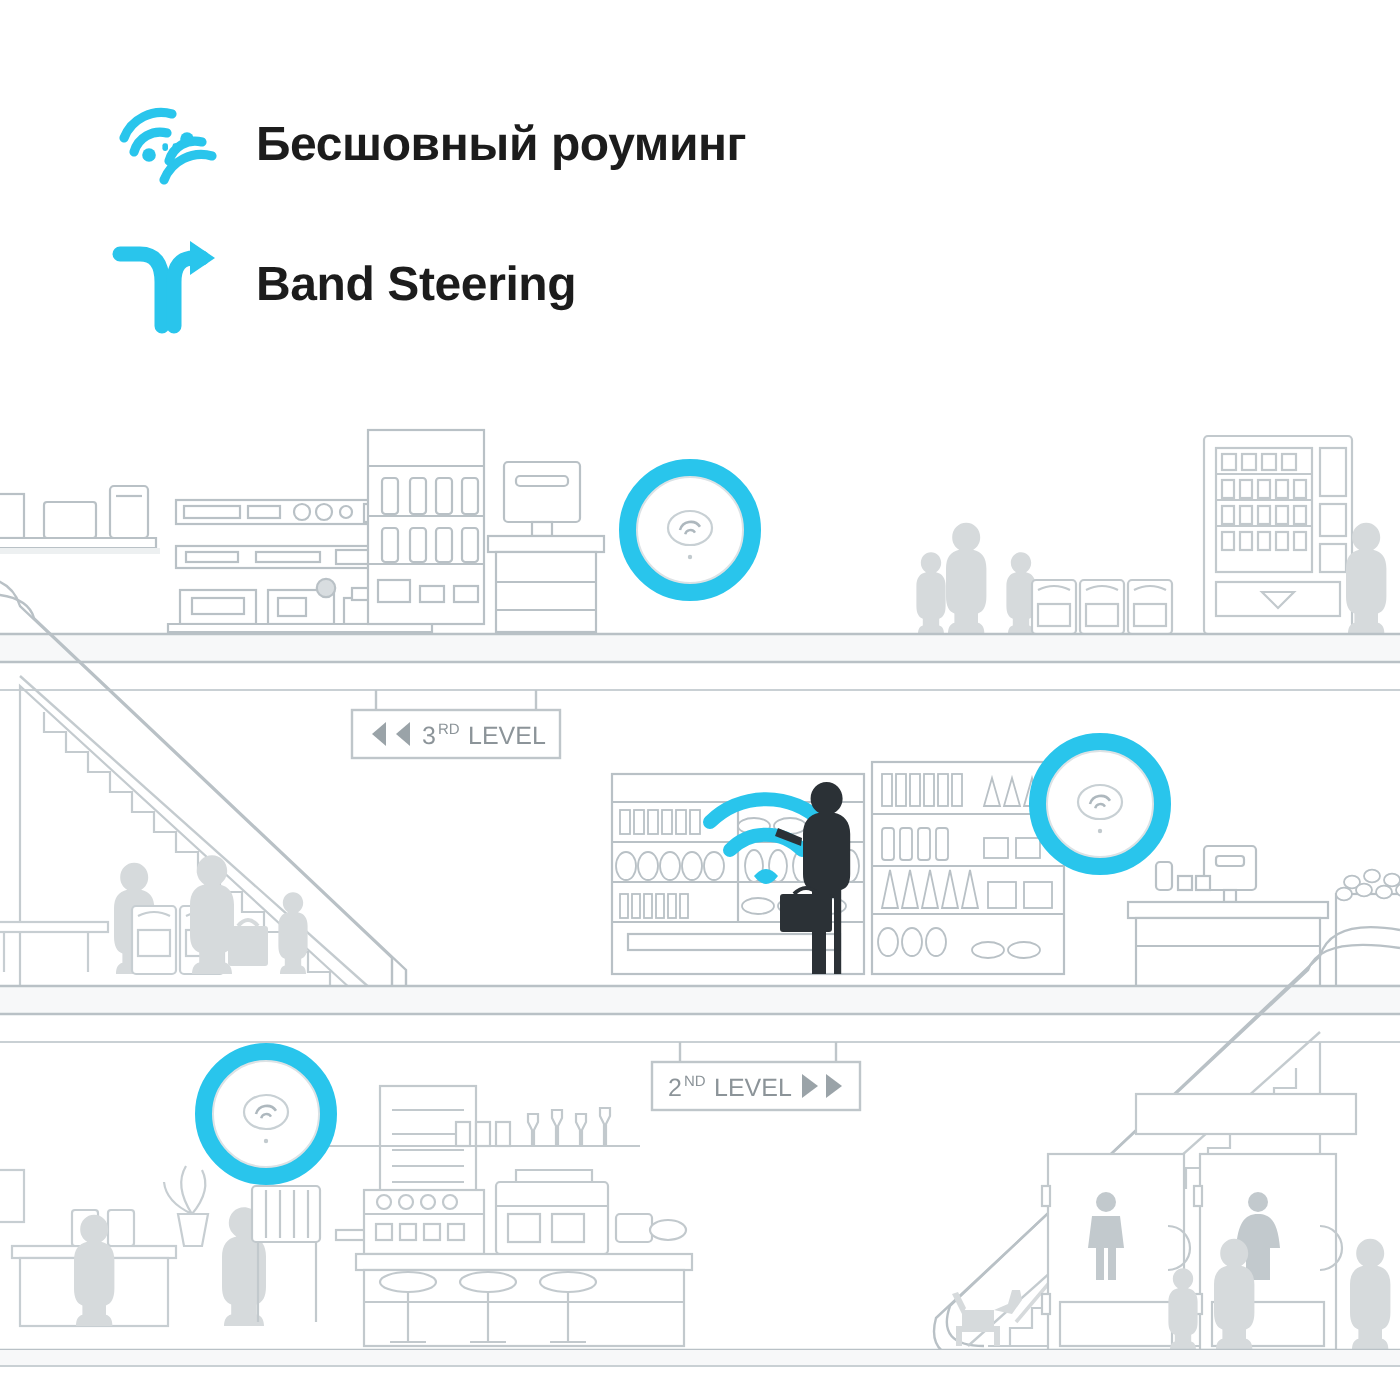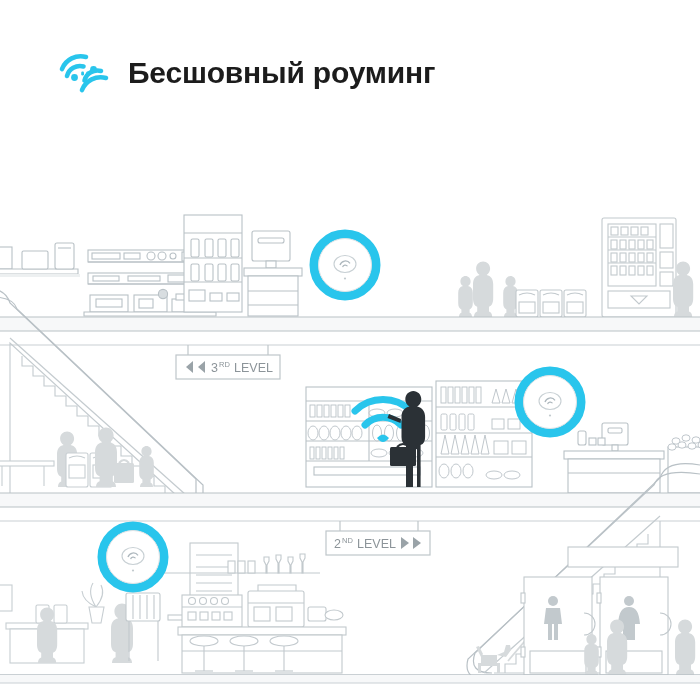--- a/index.html
+++ b/index.html
@@ -25,21 +25,21 @@
   .feature-row {
     display: flex; align-items: center;
     height: 70px;
   }
   .feature-icon {
     width: 74px; height: 60px;
     flex: 0 0 74px;
     display: flex; align-items: center; justify-content: flex-start;
   }
   .feature-label {
-    font-size: 30px;
+    font-size: 24px;
     font-weight: bold;
     letter-spacing: -0.2px;
     color: #1c1c1c;
     white-space: nowrap;
     line-height: 1;
   }
 
   
   .illustration {
     position: absolute; left: 0; top: 195px;
@@ -69,20 +69,30 @@
           <circle cx="39.5" cy="22.5" r="3.4" fill="#29C5EC"></circle>
           <g fill="#29C5EC">
             <rect x="27.2" y="24.6" width="2.8" height="3.9" rx="1.2"></rect>
             <rect x="32.3" y="24.6" width="2.8" height="3.9" rx="1.2"></rect>
           </g>
         </svg>
       </div>
       <div class="feature-label">Бесшовный роуминг</div>
     </div>
 
+    <div class="feature-row">
+      <div class="feature-icon">
+        <svg width="58" height="52" viewBox="0 0 58 52" aria-hidden="true">
+          <path d="M6 10 L16 10 Q27 10 27 24 L27 46" fill="none" stroke="#29C5EC" stroke-width="7.5" stroke-linecap="round" stroke-linejoin="round"></path>
+          <path d="M33 46 L33 24 Q33 12 43 12 L47 12" fill="none" stroke="#29C5EC" stroke-width="7.5" stroke-linecap="round" stroke-linejoin="round"></path>
+          <path d="M41 3.5 L53.5 12 L41 20.5 Z" fill="#29C5EC"></path>
+        </svg>
+      </div>
+      <div class="feature-label">Band Steering</div>
+    </div>
 
   </div>
 
   <div class="illustration">
     <svg width="700" height="505" viewBox="0 0 700 505" aria-hidden="false">
 
       <defs>
         <g id="ap-disc">
           <circle cx="0" cy="0" r="31" fill="none" stroke="#29C5EC" stroke-width="9"></circle>
           <circle cx="0" cy="0" r="26.5" fill="#ffffff" stroke="#DCE2E5" stroke-width="1"></circle>

